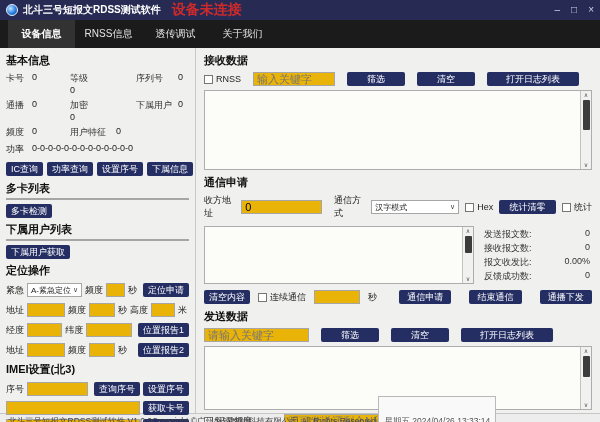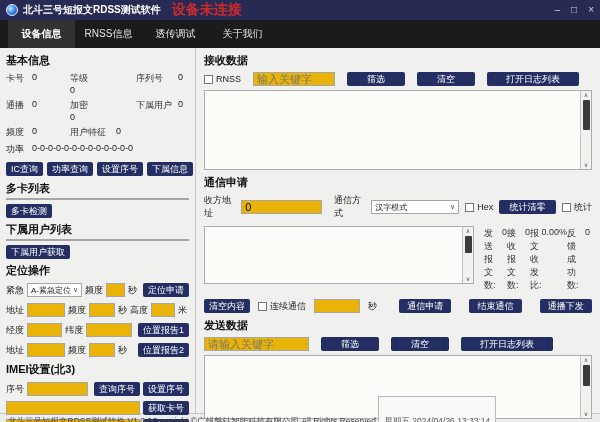--- a/index.html
+++ b/index.html
@@ -49,21 +49,21 @@
   .pos-row .spacer { flex:1; }
   
   .toolbar { display:flex; align-items:center; gap:12px; margin:2px 0 4px; }
   .box { background:#fcfcf8; border:1px solid #adadad; display:flex; min-height:0; }
   .box .pane { flex:1; }
   .rail { width:11px; border-left:1px solid #c2c2c2; background:#f1f1ef; display:flex; flex-direction:column; align-items:center; }
   .rail .arr { font-size:6px; color:#555; line-height:8px; flex:0 0 auto; }
   .rail .thumb { width:7px; height:38%; background:#3c3c3c; border-radius:1px; margin-top:1px; }
   .rail .gap { flex:1; }
   .comm-mid { display:flex; gap:8px; margin:2px 0; }
-  .stats { width:110px; display:flex; flex-direction:row; justify-content:space-around; font-size:9px; padding:1px 2px; }
+  .stats { width:110px; display:flex; flex-direction:column; justify-content:space-around; font-size:9px; padding:1px 2px; }
   .stat-row { display:flex; justify-content:space-between; color:#333; }
   .action-row { display:flex; align-items:center; gap:8px; margin:4px 0 2px; }
   
   .statusbar { height:17px; border-top:1px solid #c6c6c6; background:#ededed; display:flex; align-items:center;
                justify-content:flex-start; padding:0 8px; font-size:8.5px; color:#444; }
   .time-box { border:1px solid #b9b9b9; background:#f9f9f9; padding:19px 5px; color:#555; }
 </style>
 </head>
 <body>
 

